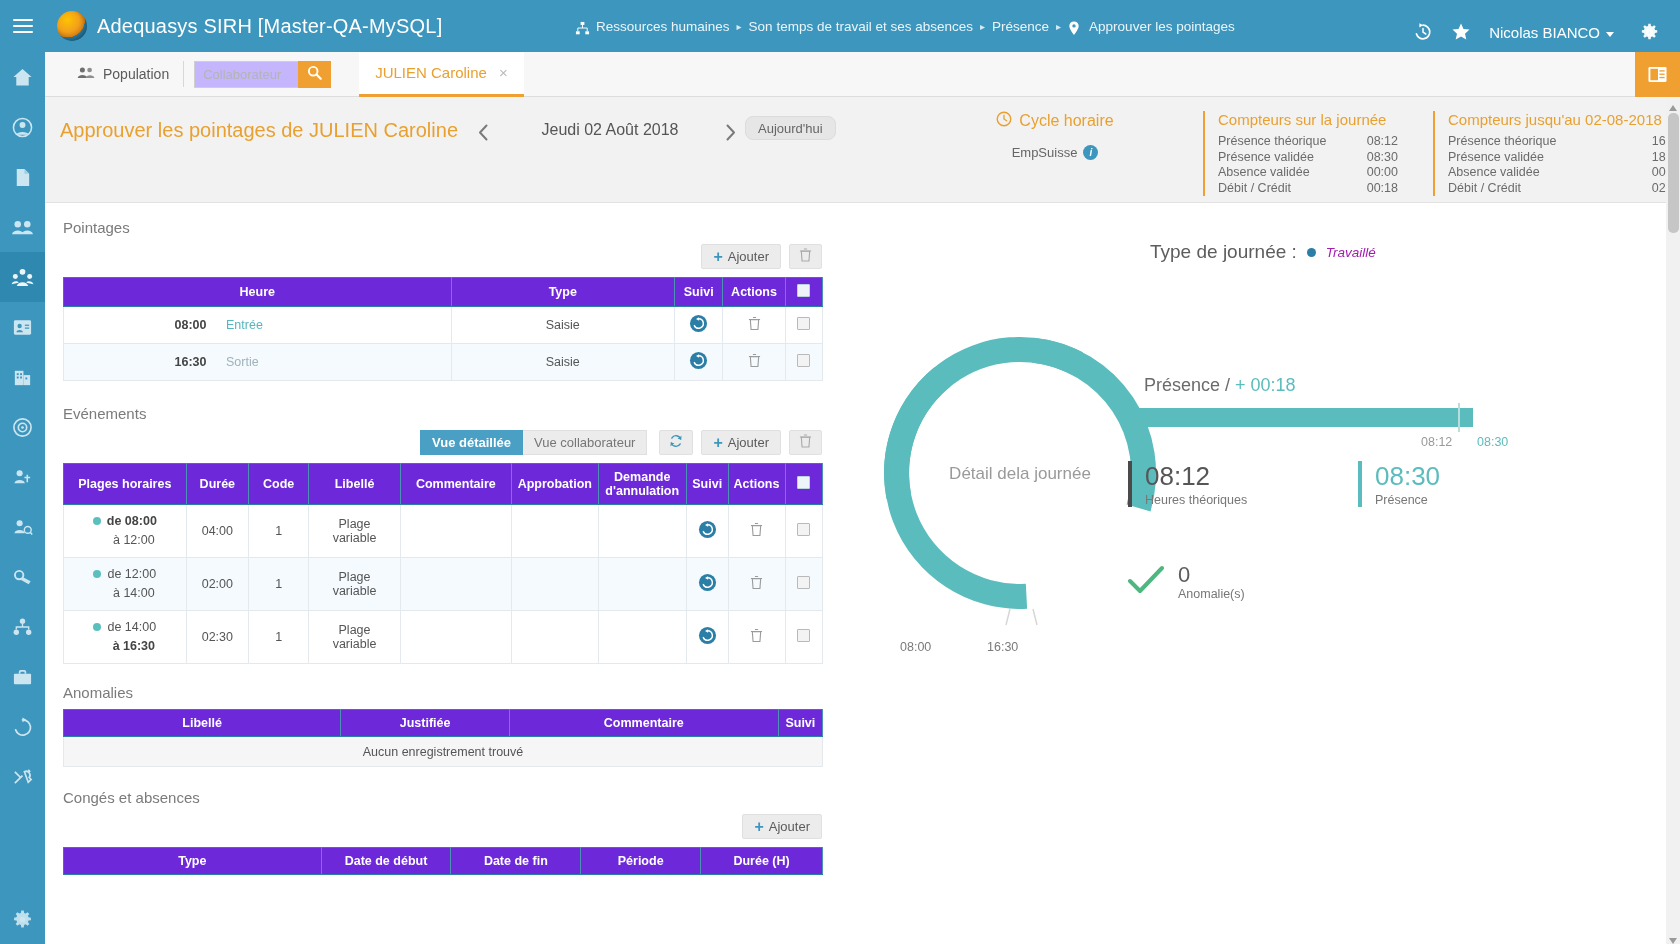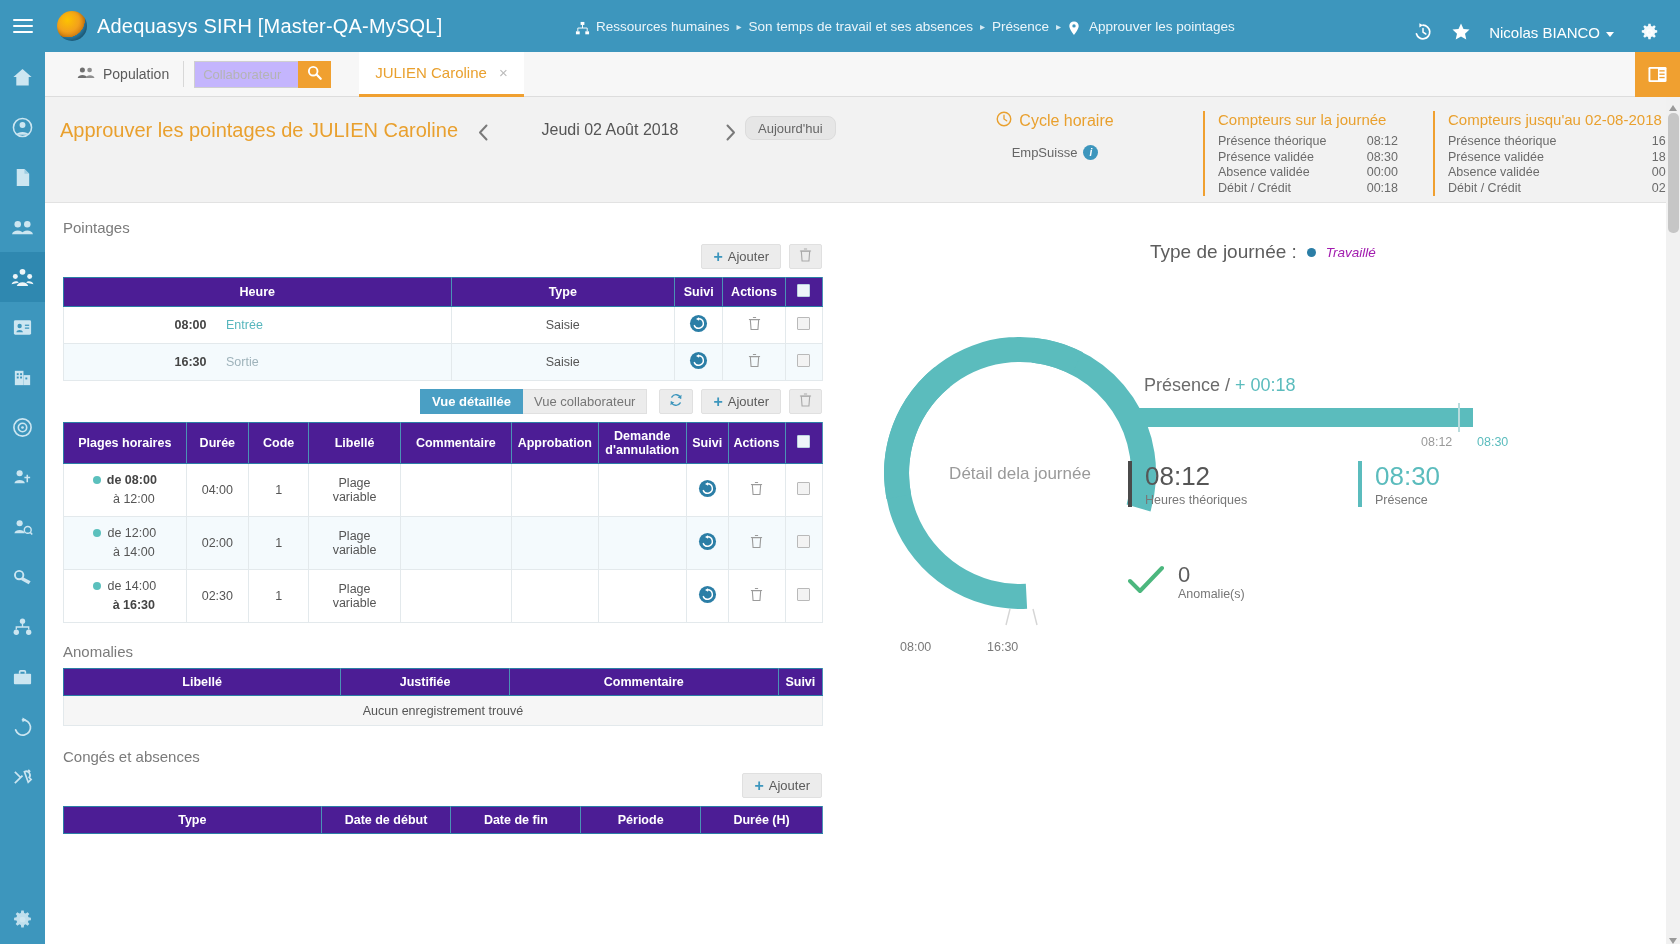--- a/index.html
+++ b/index.html
@@ -138,21 +138,21 @@
   .toggle-group { display:flex; margin-right:4px; }
   .toggle {
     height:25px; padding:0 11px; font-size:13px; display:flex; align-items:center; cursor:pointer;
     border:1px solid #e0e0e0;
   }
   .toggle.on { background:#4a9fc4; color:#fff; border-color:#4a9fc4; font-weight:bold;}
   .toggle.off { background:#ececec; color:#767676; border-left:none; }
 
   table.grid { border-collapse:collapse; margin-left:18px; width:760px; }
   table.grid th {
-    background:#4c1d95; color:#fff; font-size:12.5px; font-weight:bold; padding:6px 4px;
+    background:#6d28d9; color:#fff; font-size:12.5px; font-weight:bold; padding:6px 4px;
     border:1px solid #2b7ea6; border-right:1px solid #4a93b5; text-align:center; line-height:14px;
   }
   table.grid td {
     border:1px solid #e3e9ec; font-size:12.5px; color:#555; padding:7px 6px; text-align:center;
     background:#fff; height:30px;
   }
   table.grid tr.alt td { background:#f4fafd; }
   td.empty-row { color:#999; padding:10px; background:#f6f6f6 !important; }
   .cell-heure { text-align:right; padding-right:0; }
   .heure-val { font-weight:bold; color:#444; }
@@ -567,20 +567,21 @@
               </span></td>
           <td><span class="trash-icon"><svg width="13" height="15" viewBox="0 0 14 15">
                   <path d="M2.5 3.5 H11.5 L10.7 14 H3.3 Z" fill="none" stroke="#9b9b9b" stroke-width="1.2"></path>
                   <path d="M1 3.2 H13 M5.3 1 H8.7" stroke="#9b9b9b" stroke-width="1.2"></path>
                 </svg></span></td>
           <td><span class="row-check"></span></td>
         </tr>
       </tbody>
     </table>
 
+    <div class="section-title" style="padding-top:24px">Evénements</div>
     <div class="btnbar">
       <div class="toggle-group">
         <div class="toggle on">Vue détaillée</div>
         <div class="toggle off">Vue collaborateur</div>
       </div>
       <div class="btn icon-only">
         <span>
           <svg width="14" height="14" viewBox="0 0 15 15">
               <path d="M12.5 5.5 A5.2 5.2 0 0 0 3 4.4 M2.5 9.5 A5.2 5.2 0 0 0 12 10.6" stroke="#3d96bd" stroke-width="1.5" fill="none" stroke-linecap="round"></path>
               <path d="M13.5 1.8 L13 6 L9.2 5.2 Z M1.5 13.2 L2 9 L5.8 9.8 Z" fill="#3d96bd"></path>

